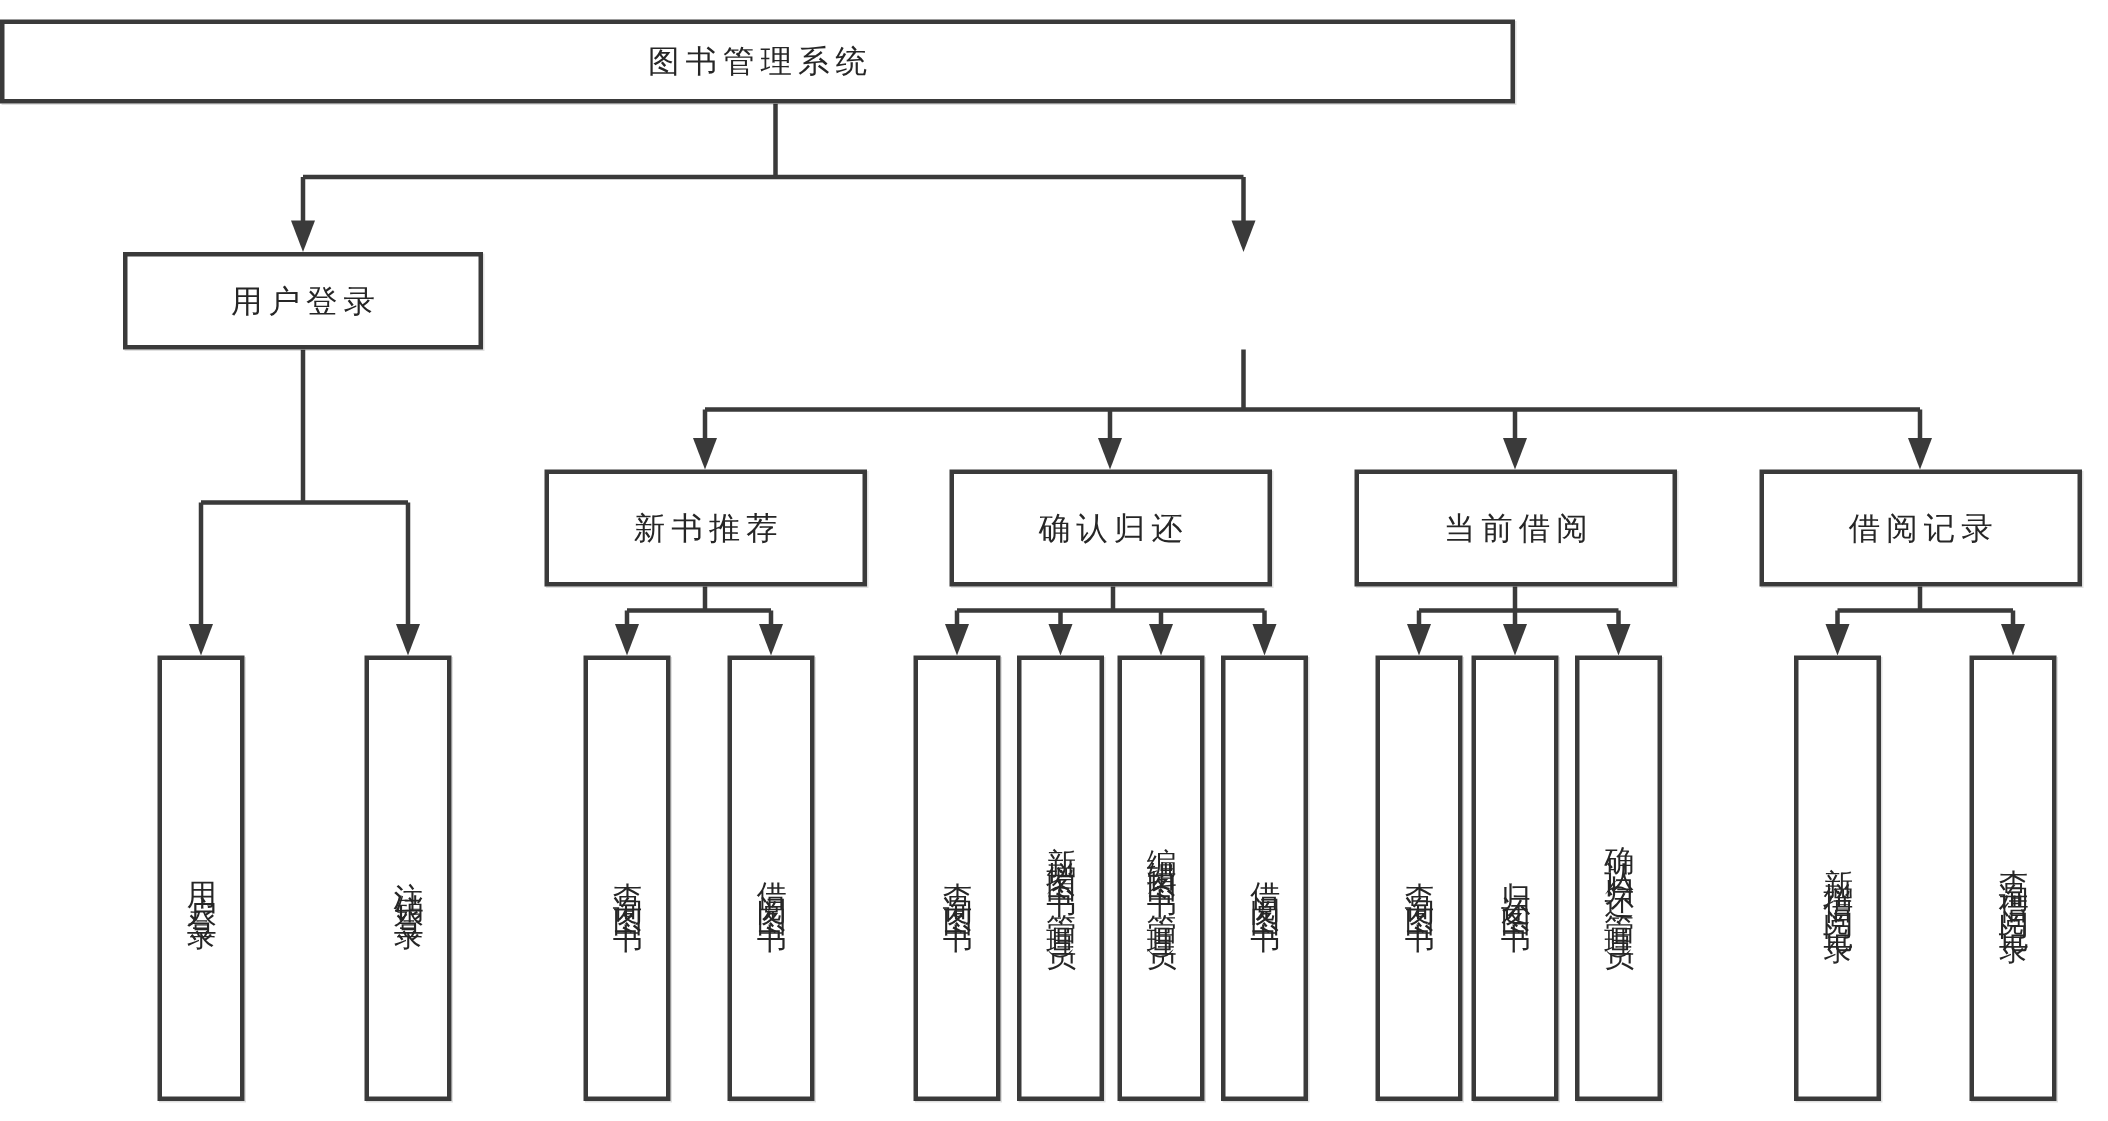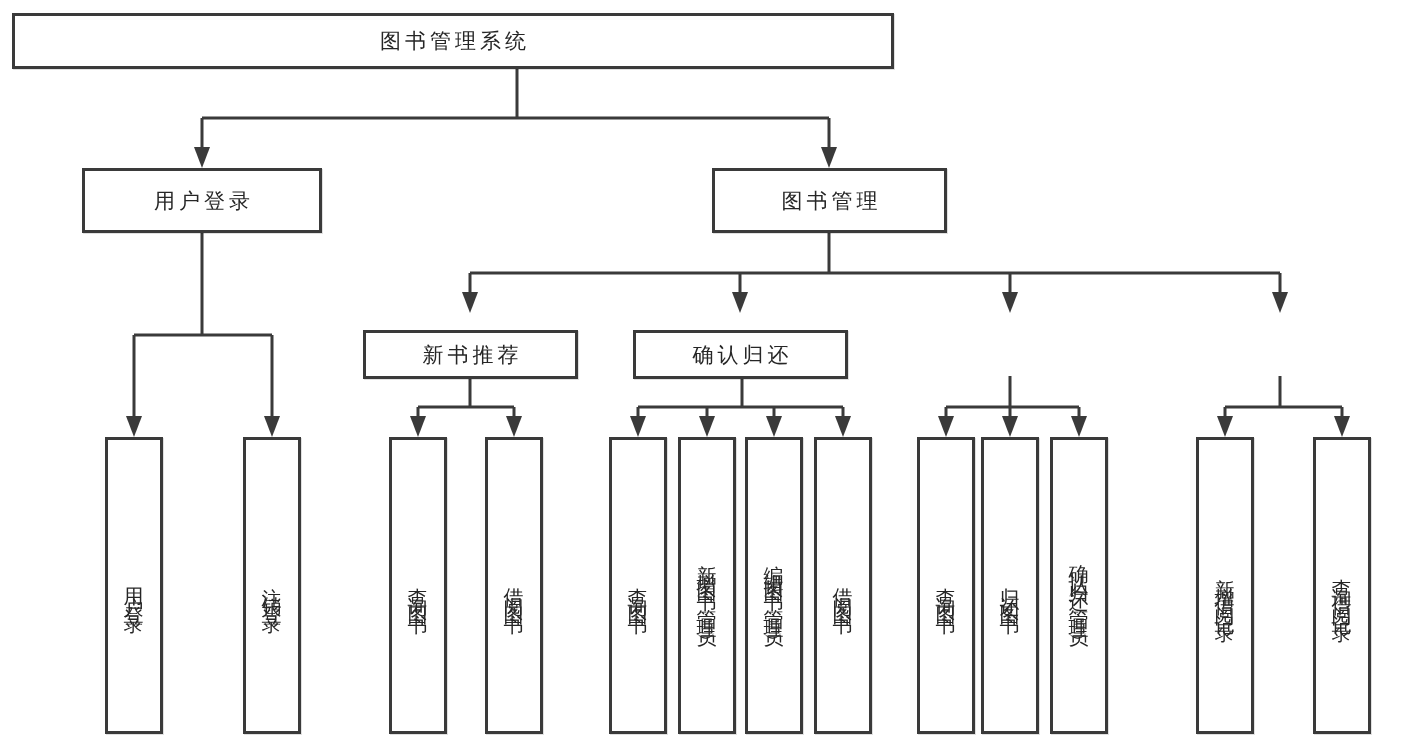--- a/index.html
+++ b/index.html
@@ -24,21 +24,21 @@
     color:var(--text);font-size:21px;letter-spacing:4px;
     box-shadow:1px 1px 0 rgba(0,0,0,0.12);
   }
   .box .lbl{white-space:nowrap;padding-left:4px;}
   .leaf{top:437px;width:58px;height:297px;}
   .leaf .lbl{
     writing-mode:vertical-rl;white-space:normal;padding-left:0;padding-top:8px;
     font-size:20px;letter-spacing:9px;line-height:1;
   }
   .lvl2{top:168px;height:65px;}
-  .lvl3{top:330px;height:49px;width:215px;}
+  .lvl3{top:313px;height:78px;width:215px;}
   .watermark{
     position:absolute;left:1183px;top:714px;width:215px;
     font-size:20px;letter-spacing:1px;white-space:nowrap;
     color:var(--wm);
     text-shadow:-1px -1px 0 rgba(224,82,82,0.45),1px 1px 1px rgba(80,80,80,0.65);
     pointer-events:none;
   }
 </style>
 </head>
 <body>
@@ -74,36 +74,39 @@
     <path d="M1010 376 V407 M946 407 H1079 M946 407 V419 M1010 407 V419 M1079 407 V419"></path>
     <polygon points="938,416 954,416 946,437"></polygon>
     <polygon points="1002,416 1018,416 1010,437"></polygon>
     <polygon points="1071,416 1087,416 1079,437"></polygon>
 
     <path d="M1280 376 V407 M1225 407 H1342 M1225 407 V419 M1342 407 V419"></path>
     <polygon points="1217,416 1233,416 1225,437"></polygon>
     <polygon points="1334,416 1350,416 1342,437"></polygon>
   </svg>
 
-  <div class="box" style="left:12px;top:13px;width:882px;height:56px">
+  <div class="box" style="left:0;top:13px;width:1010px;height:56px">
     <span class="lbl">图书管理系统</span>
   </div>
 
   <div class="box lvl2" style="left:82px;width:240px">
     <span class="lbl">用户登录</span>
-  </div>
-  <div class="box lvl2" style="left:712px;width:235px">
-    <span class="lbl">图书管理</span>
   </div>
 
   <div class="box lvl3" style="left:363px">
     <span class="lbl">新书推荐</span>
   </div>
   <div class="box lvl3" style="left:633px">
     <span class="lbl">确认归还</span>
+  </div>
+  <div class="box lvl3" style="left:903px">
+    <span class="lbl">当前借阅</span>
+  </div>
+  <div class="box lvl3" style="left:1173px">
+    <span class="lbl">借阅记录</span>
   </div>
 
   <div class="box leaf" style="left:105px">
     <span class="lbl">用户登录</span>
   </div>
   <div class="box leaf" style="left:243px">
     <span class="lbl">注销登录</span>
   </div>
   <div class="box leaf" style="left:389px">
     <span class="lbl">查询图书</span>

